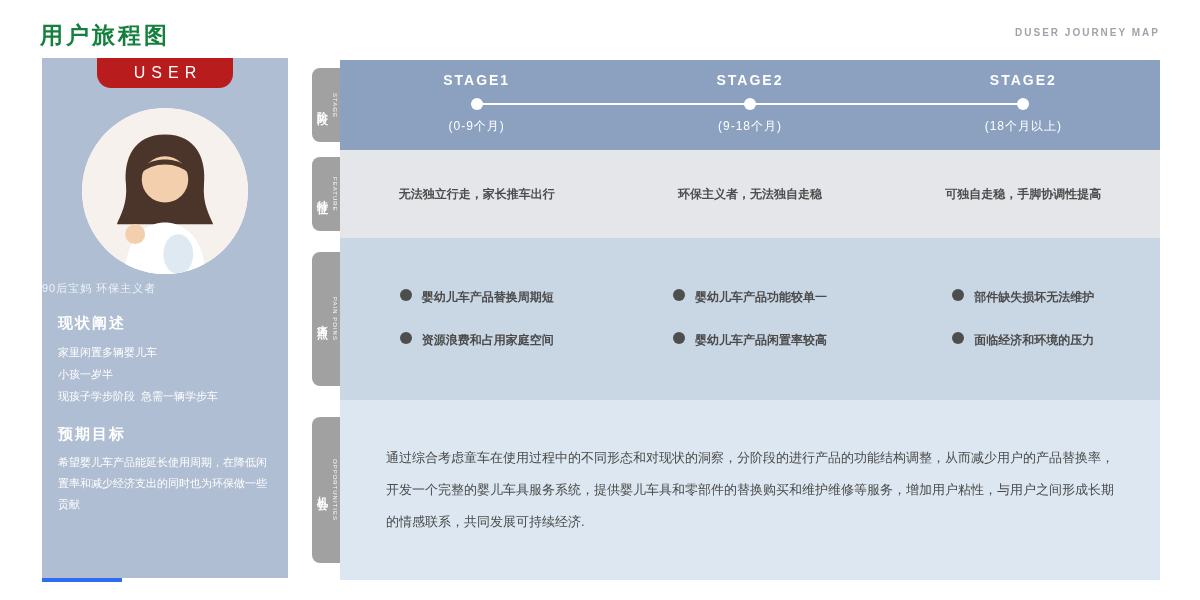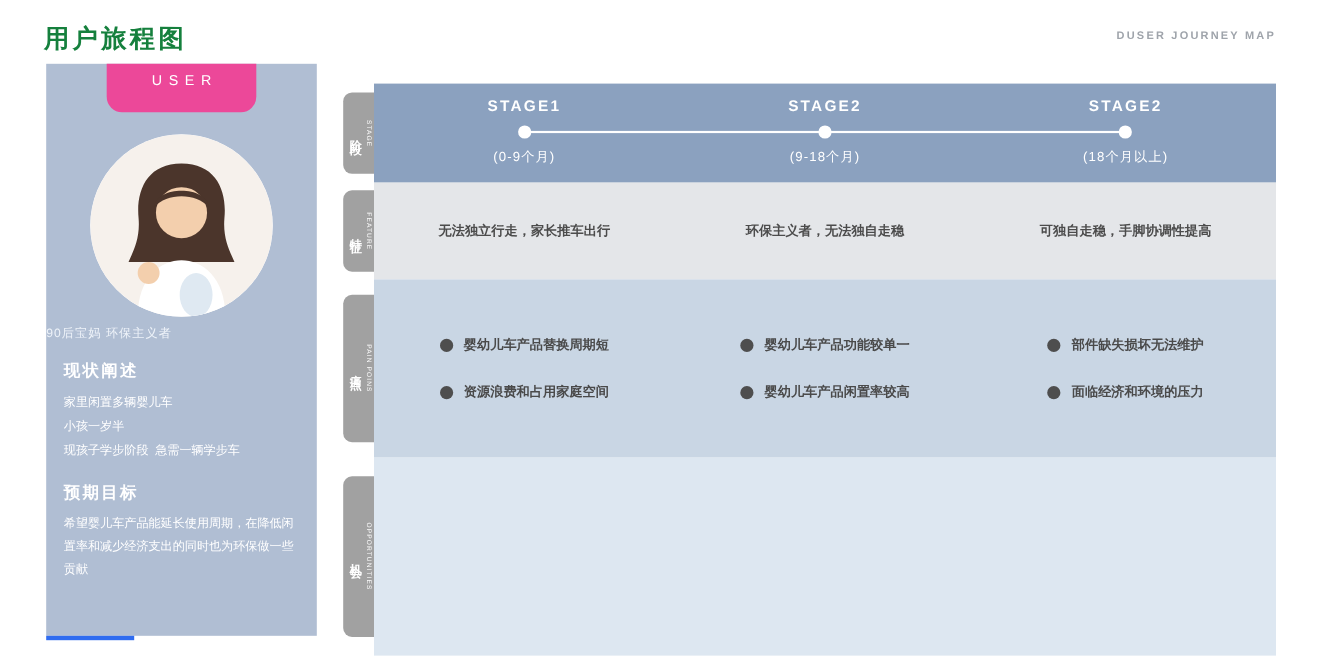--- a/index.html
+++ b/index.html
@@ -7,41 +7,41 @@
     font-family:"Liberation Sans","DejaVu Sans",sans-serif; position:relative; overflow:hidden; }
 
   .page-title { position:absolute; left:40px; top:20px; font-size:23px; font-weight:bold;
     color:#15803d; letter-spacing:3px; }
   .watermark { position:absolute; right:40px; top:27px; font-size:10px; color:#9fa4ab;
     letter-spacing:2px; font-weight:bold; }
 
   
   .user-panel { position:absolute; left:42px; top:58px; width:246px; height:520px;
     background:#b0bed3; }
-  .user-tab { width:136px; height:44px; margin:0 auto; background:#ec4899; color:#fff;
-    font-size:13px; letter-spacing:6px; padding-left:6px; line-height:30px; text-align:center;
+  .user-tab { width:136px; height:30px; margin:0 auto; background:#b91c1c; color:#fff;
+    font-size:16px; letter-spacing:6px; padding-left:6px; line-height:30px; text-align:center;
     border-radius:0 0 14px 14px; }
   .avatar { width:166px; height:166px; border-radius:50%; margin:20px auto 0;
     background:#ffffff; overflow:hidden; }
   .avatar svg { display:block; }
   .user-name { margin-top:14px; text-align:center; color:#ffffff; font-size:19px;
     font-weight:bold; letter-spacing:6px; text-indent:6px; }
   .user-subtitle { margin-top:7px; text-align:left; color:#eef3f9; font-size:11px;
     letter-spacing:1px; }
   .panel-heading { margin:18px 16px 8px; color:#ffffff; font-size:15px; font-weight:bold;
     letter-spacing:2px; text-align:left; }
   .status-list { list-style:none; margin:0 16px; text-align:left; }
   .status-list li { color:#ffffff; font-size:11px; line-height:22px; white-space:pre-wrap; }
   .goal-text { margin:4px 16px 0; color:#ffffff; font-size:11px; line-height:21px;
     text-align:left; }
   .accent-bar { position:absolute; left:42px; top:578px; width:80px; height:4px;
     background:#2f6cf0; }
 
   
-  .journey { position:absolute; left:340px; top:76px; width:820px; display:flex;
+  .journey { position:absolute; left:340px; top:60px; width:820px; display:flex;
     flex-direction:column; }
   .row { position:relative; width:100%; }
   .row-tab { position:absolute; left:-28px; width:28px; background:#a1a1a1;
     border-radius:8px 0 0 8px; display:flex; align-items:center; justify-content:center;
     gap:2px; color:#ffffff; }
   .tab-cn { writing-mode:vertical-rl; text-orientation:upright; font-size:11px;
     font-weight:bold; letter-spacing:3px; }
   .tab-en { writing-mode:vertical-rl; font-size:6px; letter-spacing:1px; opacity:.95; }
 
   .stage-row { height:90px; background:#8ba1bf; }
@@ -61,21 +61,21 @@
   .feature-body { display:flex; width:100%; height:100%; }
   .feature-col { flex:1; display:flex; align-items:center; justify-content:center;
     color:#4c4c4c; font-size:12px; font-weight:bold; }
 
   .pain-row { height:162px; background:#c9d6e4; }
   .pain-row .row-tab { top:14px; height:134px; }
   .pain-body { display:flex; width:100%; height:100%; }
   .pain-col { flex:1; display:flex; }
   .pain-group { margin:auto; display:flex; flex-direction:column; gap:26px;
     align-items:flex-start; }
-  .pain-item { display:flex; align-items:center; gap:10px; color:#4a4a4a; font-size:12px;
+  .pain-item { display:flex; gap:10px; color:#4a4a4a; font-size:12px;
     font-weight:bold; }
   .pain-bullet { width:12px; height:12px; border-radius:50%; background:#4e4e4e; flex:none; }
 
   .opp-row { height:180px; background:#dde7f1; display:flex; align-items:center; }
   .opp-row .row-tab { top:17px; height:146px; }
   .opp-text { margin:0 46px; color:#4a4a4a; font-size:13px; line-height:32px;
     text-align:justify; font-weight:500; }
 </style>
 </head>
 <body>
@@ -195,15 +195,16 @@
         </div>
       </div>
     </div>
   </section>
 
   <section class="row opp-row">
     <div class="row-tab">
       <span class="tab-cn">机会</span>
       <span class="tab-en">OPPORTUNITIES</span>
     </div>
+    <p class="opp-text">通过综合考虑童车在使用过程中的不同形态和对现状的洞察，分阶段的进行产品的功能结构调整，从而减少用户的产品替换率，开发一个完整的婴儿车具服务系统，提供婴儿车具和零部件的替换购买和维护维修等服务，增加用户粘性，与用户之间形成长期的情感联系，共同发展可持续经济.</p>
   </section>
 
 </main>
 
 </body></html>

